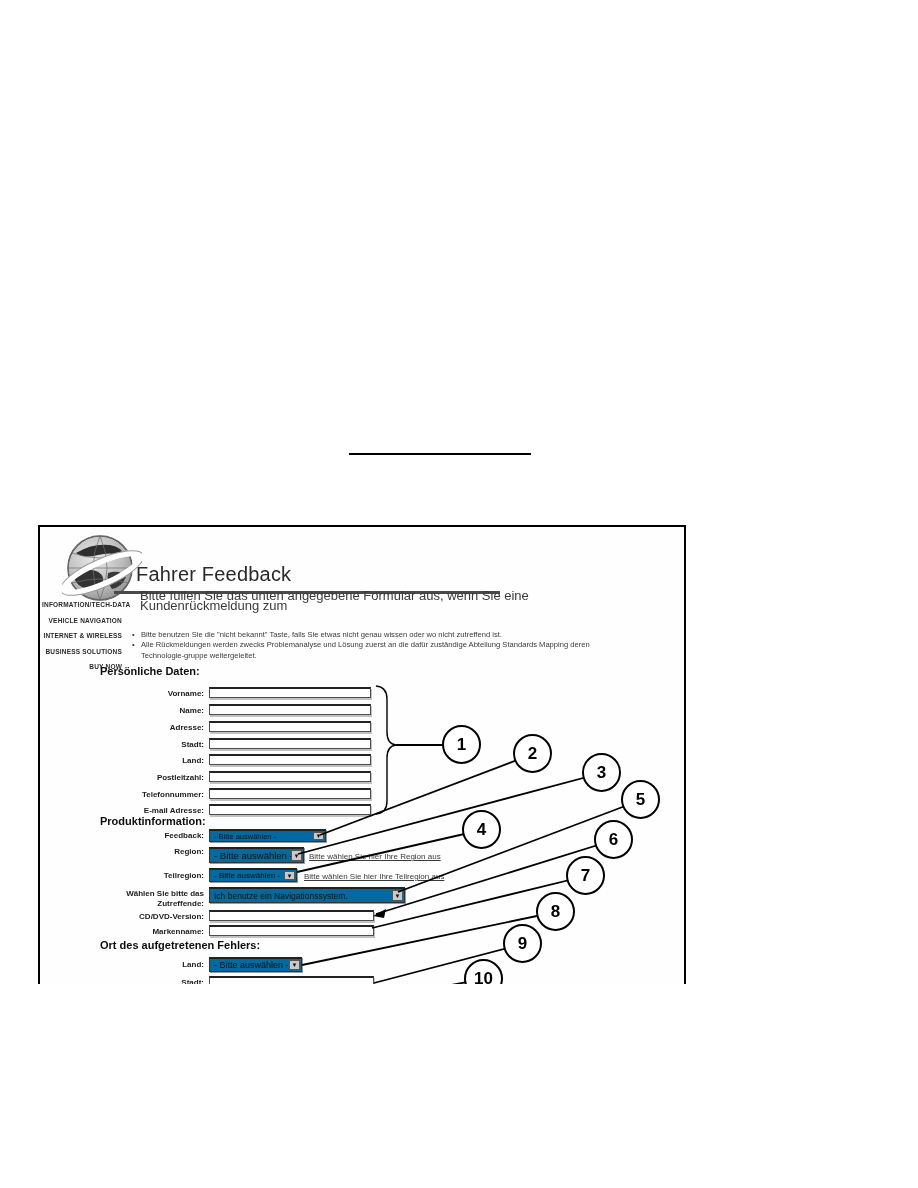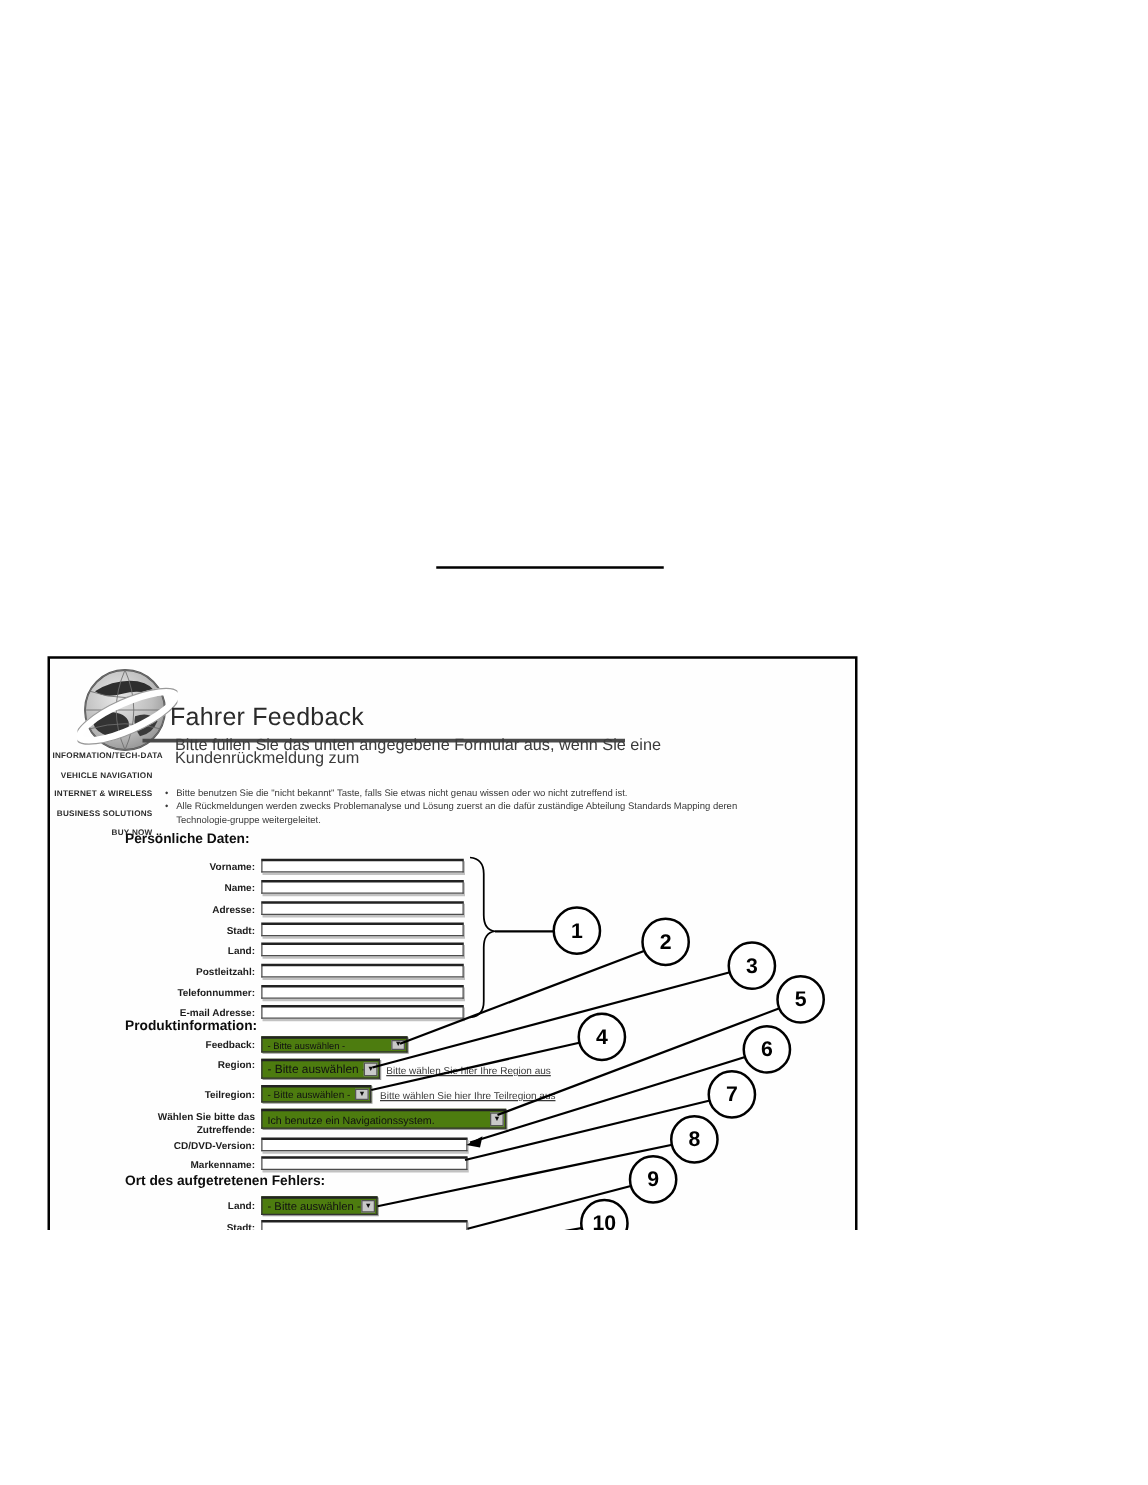--- a/index.html
+++ b/index.html
@@ -32,21 +32,21 @@
   #bullets .bullet::before{content:"•";position:absolute;left:0;top:0;}
   #bullets .bold{font-weight:bold;color:#222;}
 
   
   .sec-h{position:absolute;left:60px;font-size:11px;font-weight:bold;color:#0d0d0d;filter:blur(.2px);}
   .flbl{position:absolute;left:18px;width:146px;text-align:right;font-size:8px;font-weight:600;
         color:#1c1c1c;filter:blur(.3px);white-space:nowrap;}
   .ti{position:absolute;background:#fff;border:1px solid #4d4d4d;border-top:2px solid #222;
       box-shadow:1px 2px 0 #c2c2c2;box-sizing:border-box;padding:0 2px;font-size:8px;
       font-family:"Liberation Sans",sans-serif;}
-  .dd{position:absolute;background:#4d7c0f;border:1px solid #333;border-top:2px solid #222;
+  .dd{position:absolute;background:#0369a1;border:1px solid #333;border-top:2px solid #222;
       box-shadow:1px 1px 0 #9a9a9a;box-sizing:border-box;display:flex;align-items:center;
       padding-left:4px;color:#111;white-space:nowrap;filter:blur(.2px);cursor:default;}
   .dd .dd-btn{position:absolute;right:1px;top:1px;bottom:1px;width:11px;background:#c9c9c9;
       border:1px solid #555;box-sizing:border-box;display:flex;align-items:center;
       justify-content:center;font-size:6px;color:#111;}
   .flink{position:absolute;font-size:8px;color:#3a3a3a;text-decoration:underline;
       white-space:nowrap;filter:blur(.3px);}
 
   
   .callout{position:absolute;width:35px;height:35px;border:2.5px solid #000;border-radius:50%;

